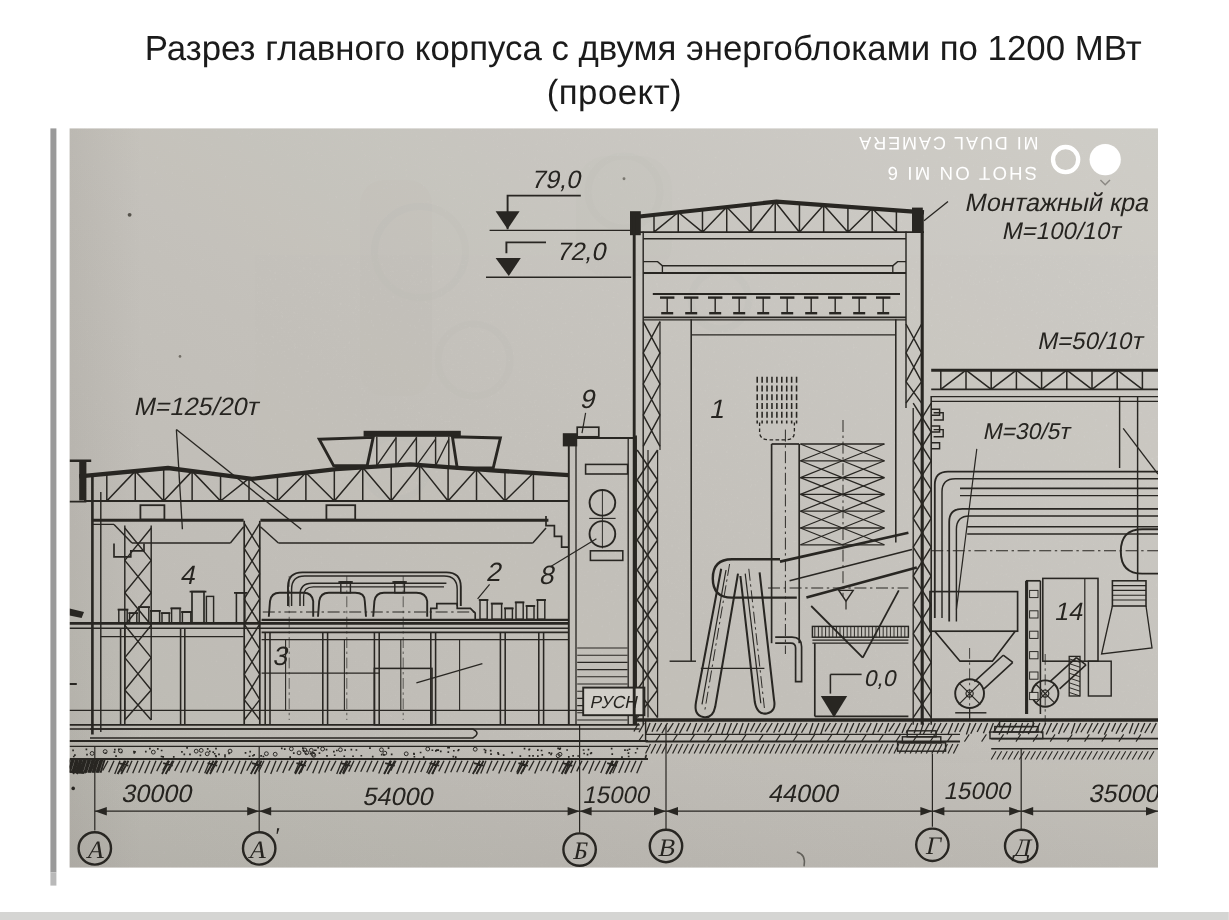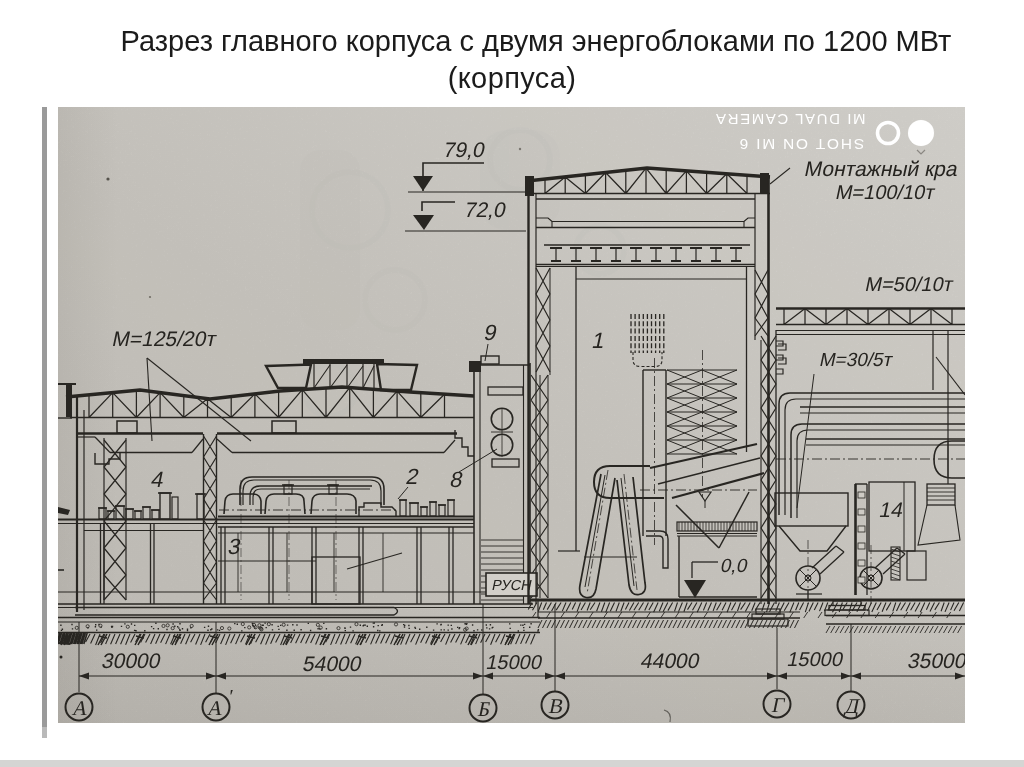--- a/index.html
+++ b/index.html
@@ -1,19 +1,19 @@
 <!DOCTYPE html>
 <html><head><meta charset="utf-8"><title>slide</title><style>
 html,body{margin:0;padding:0;background:#fff;width:1024px;height:767px;overflow:hidden;}
 *{box-sizing:border-box;}
 </style></head><body>
 
 <div style="position:absolute;left:0;top:27px;width:1024px;text-align:center;font-family:'Liberation Sans',sans-serif;font-size:29px;line-height:1;color:#1b1b1b;margin-left:24px;">Разрез главного корпуса с двумя энергоблоками по 1200 МВт</div>
 
-<div style="position:absolute;left:0;top:64px;width:1024px;text-align:center;font-family:'Liberation Sans',sans-serif;font-size:29px;line-height:1;letter-spacing:0.4px;color:#1b1b1b;">(корпуса)</div>
+<div style="position:absolute;left:0;top:64px;width:1024px;text-align:center;font-family:'Liberation Sans',sans-serif;font-size:29px;line-height:1;letter-spacing:0.4px;color:#1b1b1b;">(проект)</div>
 
 <div style="position:absolute;left:42px;top:107px;width:4.5px;height:620px;background:#9a9a9a;"></div>
 <div style="position:absolute;left:42px;top:727px;width:4.5px;height:11px;background:#b9b9b9;"></div>
 
 <div style="position:absolute;left:0;top:760px;width:1024px;height:7px;background:#d5d5d3;"></div>
 <svg width="1024" height="767" viewBox="0 0 1024 767" style="position:absolute;left:0;top:0;">
 <defs>
 <linearGradient id="paper" x1="0" y1="1" x2="1" y2="0">
         <stop offset="0" stop-color="#c4c1bb"></stop>
         <stop offset="0.45" stop-color="#ccc9c3"></stop>

